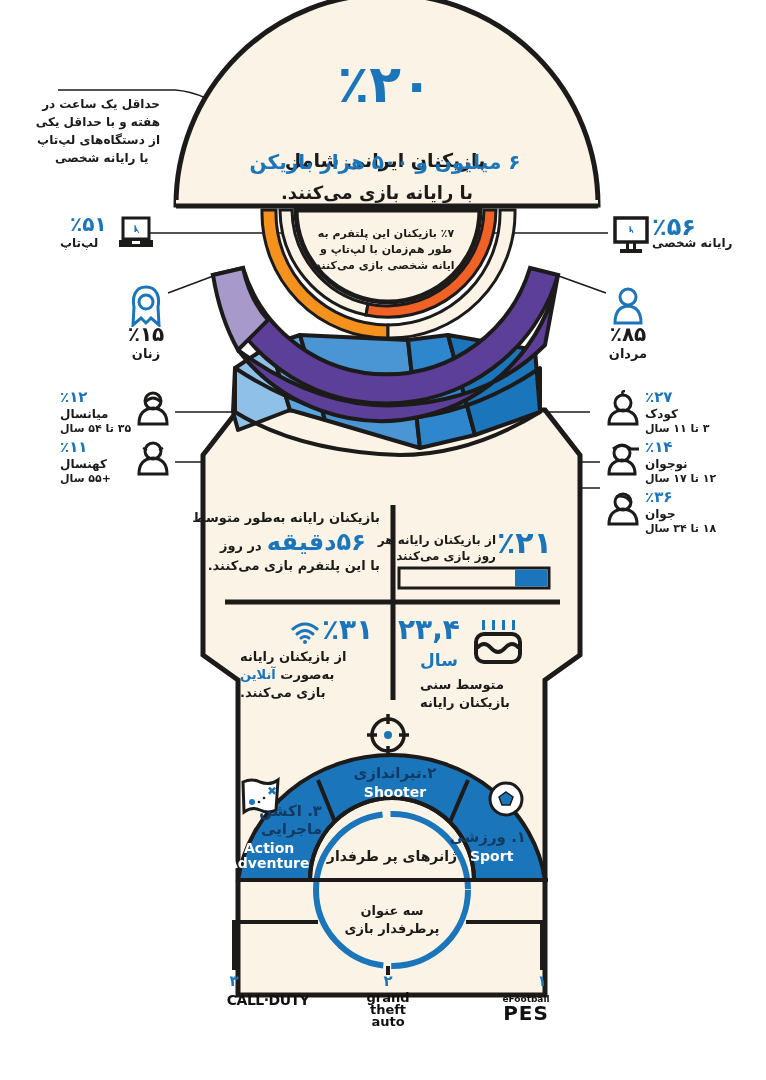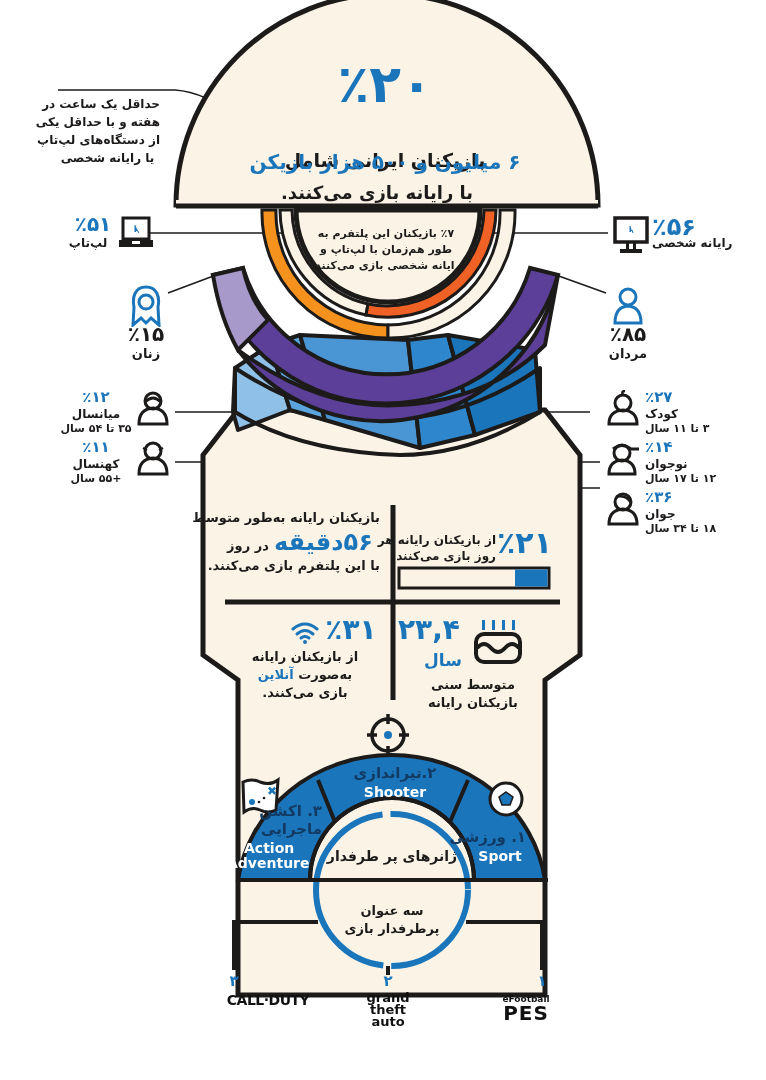--- a/index.html
+++ b/index.html
@@ -1,19 +1,19 @@
 <!DOCTYPE html>
 <html><head>
 <meta charset="utf-8">
 <style>
   html, body { margin: 0; padding: 0; background: #ffffff; }
   body { width: 766px; height: 1080px; position: relative; overflow: hidden;
          font-family: "DejaVu Sans", sans-serif; color: #1d1a1a; }
   #art { position: absolute; left: 0; top: 0; }
-  .t { position: absolute; direction: rtl; text-align: center; line-height: 1.25; white-space: nowrap; }
+  .t { position: absolute; direction: rtl; text-align: left; line-height: 1.25; white-space: nowrap; }
   .c { text-align: center; }
   .l { text-align: left; direction: ltr; }
   .blue { color: #1b75bb; }
   .big { font-weight: bold; color: #1b75bb; }
   .b { font-weight: bold; }
   .s11 { font-size: 11px; }
   .s12 { font-size: 12px; }
   .s13 { font-size: 13px; }
   .s14 { font-size: 14px; }
   .s15 { font-size: 15px; }

